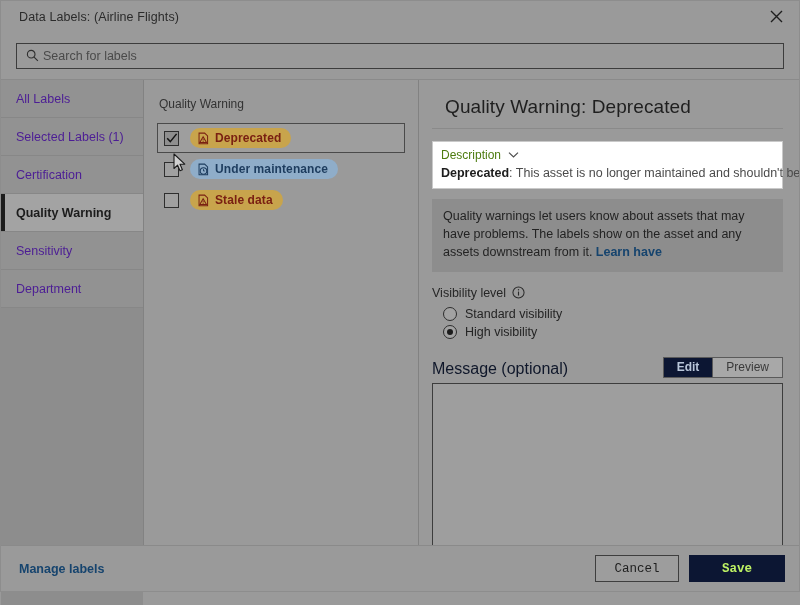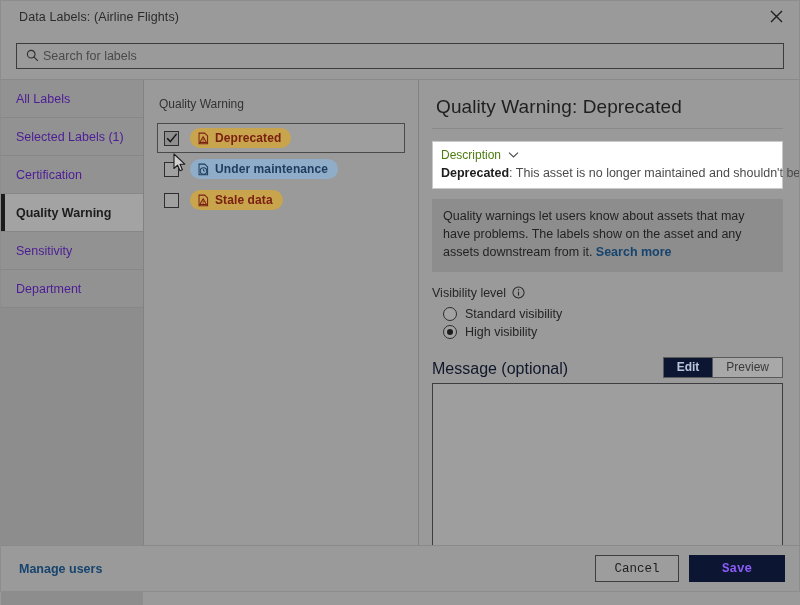--- a/index.html
+++ b/index.html
@@ -226,21 +226,21 @@
     background: #9a9a9a;
     box-sizing: border-box;
     padding: 14px 16px 0 13px;
     min-width: 0;
     position: relative;
     overflow: hidden;
   }
   .detail-title {
     font-size: 19px;
     color: #1f1f1f;
-    margin: 2px 0 10px 4px;
+    margin: 2px 0 10px 13px;
     font-weight: normal;
     letter-spacing: 0.1px;
   }
   .detail-rule {
     height: 1px;
     background: #8a8a8a;
     margin-bottom: 12px;
   }
 
   .descbox {
@@ -386,21 +386,21 @@
     box-sizing: border-box;
     cursor: pointer;
     border: 1px solid #3e3e3e;
     background: #9d9d9d;
     color: #1e1e1e;
     margin-left: 10px;
     padding: 0 16px;
   }
   .btn.primary {
     background: #0c1633;
-    color: #8b5cf6;
+    color: #bef264;
     border: 1px solid #0c1633;
     font-weight: bold;
     min-width: 96px;
   }
 
   
   .cursor {
     position: absolute;
     left: 173px;
     top: 153px;
@@ -526,21 +526,21 @@
                 <path d="M1 1.6 L5.5 6 L10 1.6" stroke="#4e4e4e" stroke-width="1.2" fill="none"></path>
               </svg>
             </span>
           </div>
           <div class="desc-body">
             <b>Deprecated</b><span>: This asset is no longer maintained and shouldn't be used.</span>
           </div>
         </div>
 
         <div class="infoblock">
-          <span>Quality warnings let users know about assets that may have problems. The labels show on the asset and any assets downstream from it. </span><a href="#">Search more</a>
+          <span>Quality warnings let users know about assets that may have problems. The labels show on the asset and any assets downstream from it. </span><a href="#">Learn have</a>
         </div>
 
         <div class="field-label">
           <span>Visibility level</span>
           <span class="i-ico">
             <svg width="13" height="13" viewBox="0 0 14 14">
               <circle cx="7" cy="7" r="6" stroke="#2a2a2a" stroke-width="1.1" fill="none"></circle>
               <circle cx="7" cy="4" r="0.75" fill="#2a2a2a"></circle>
               <path d="M7 6 L7 10.3" stroke="#2a2a2a" stroke-width="1.2"></path>
             </svg>
@@ -567,21 +567,21 @@
         <div class="msg-area">
           <span class="resize-grip">
             
           </span>
         </div>
 
       </div>
     </div>
 
     <div class="footer">
-      <a class="manage-link" href="#">Manage users</a>
+      <a class="manage-link" href="#">Manage labels</a>
       <div class="footer-spacer"></div>
       <div class="btn">Cancel</div>
       <div class="btn primary">Save</div>
     </div>
   </div>
 
   <div class="cursor">
     <svg width="16" height="22" viewBox="0 0 16 22">
       <path d="M1 1 L1 15.5 L4.6 12.2 L7.0 17.8 L9.4 16.8 L7.0 11.3 L11.8 11.1 Z" fill="#d0d0d0" stroke="#1b1b1b" stroke-width="1.1" stroke-linejoin="round"></path>
     </svg>

